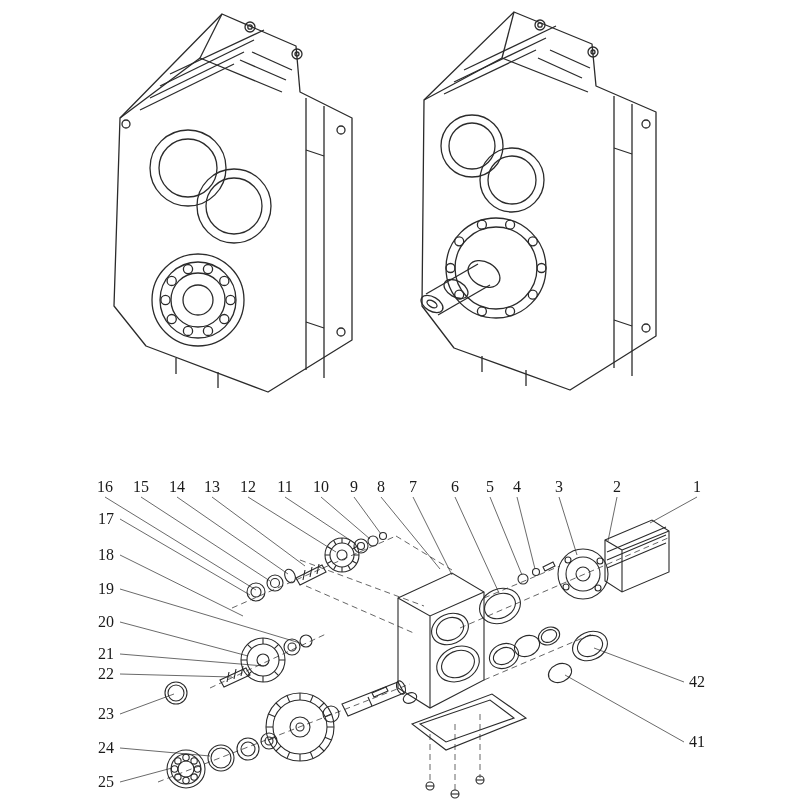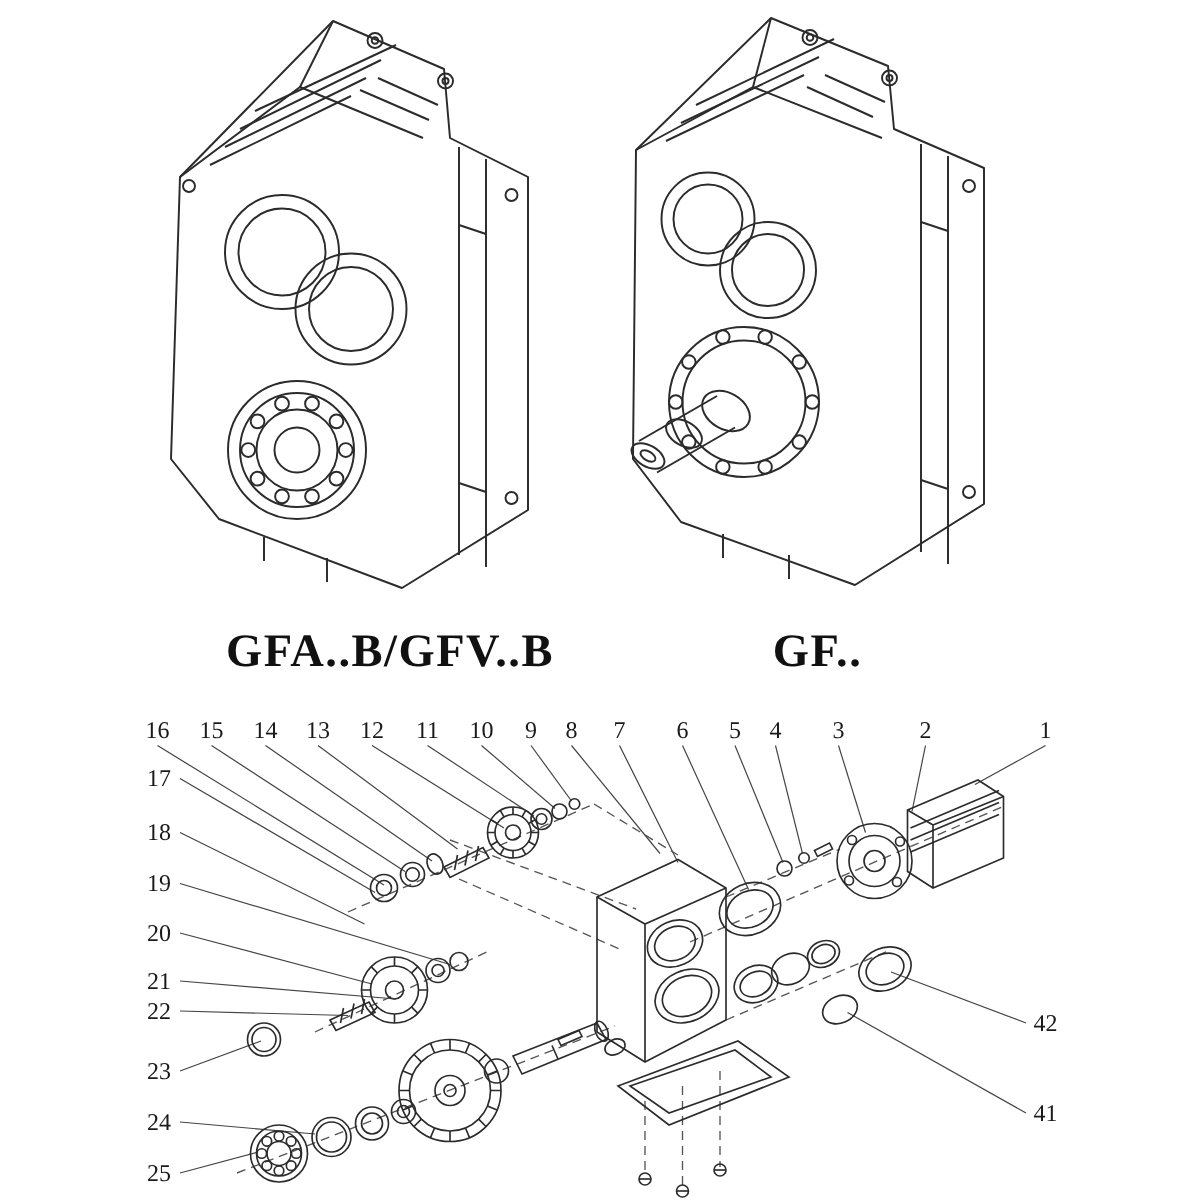--- a/index.html
+++ b/index.html
@@ -151,22 +151,20 @@
         <circle cx="236" cy="124" r="4"></circle>
         <circle cx="236" cy="328" r="4"></circle>
       </g>
       <g>
         <path d="M72 356 L72 372"></path>
         <path d="M116 370 L116 386"></path>
       </g>
     </g>
   </svg>
 
-  <div class="caption" style="left:120px;top:416px;width:280px;">GFA..B/GFV..B</div>
-  <div class="caption" style="left:455px;top:416px;width:180px;">GF..</div>
 
   <svg class="fig-svg" style="left:0px;top:466px;" width="800" height="334" viewBox="0 0 800 334">
 
     <g stroke="#555" stroke-width="0.9" stroke-dasharray="6 4" fill="none">
       <path d="M232 142 L396 70"></path>
       <path d="M396 70 L452 104"></path>
       <path d="M300 94 L424 140"></path>
       <path d="M306 120 L416 168"></path>
       <path d="M460 162 L668 72"></path>
       <path d="M210 222 L326 168"></path>

